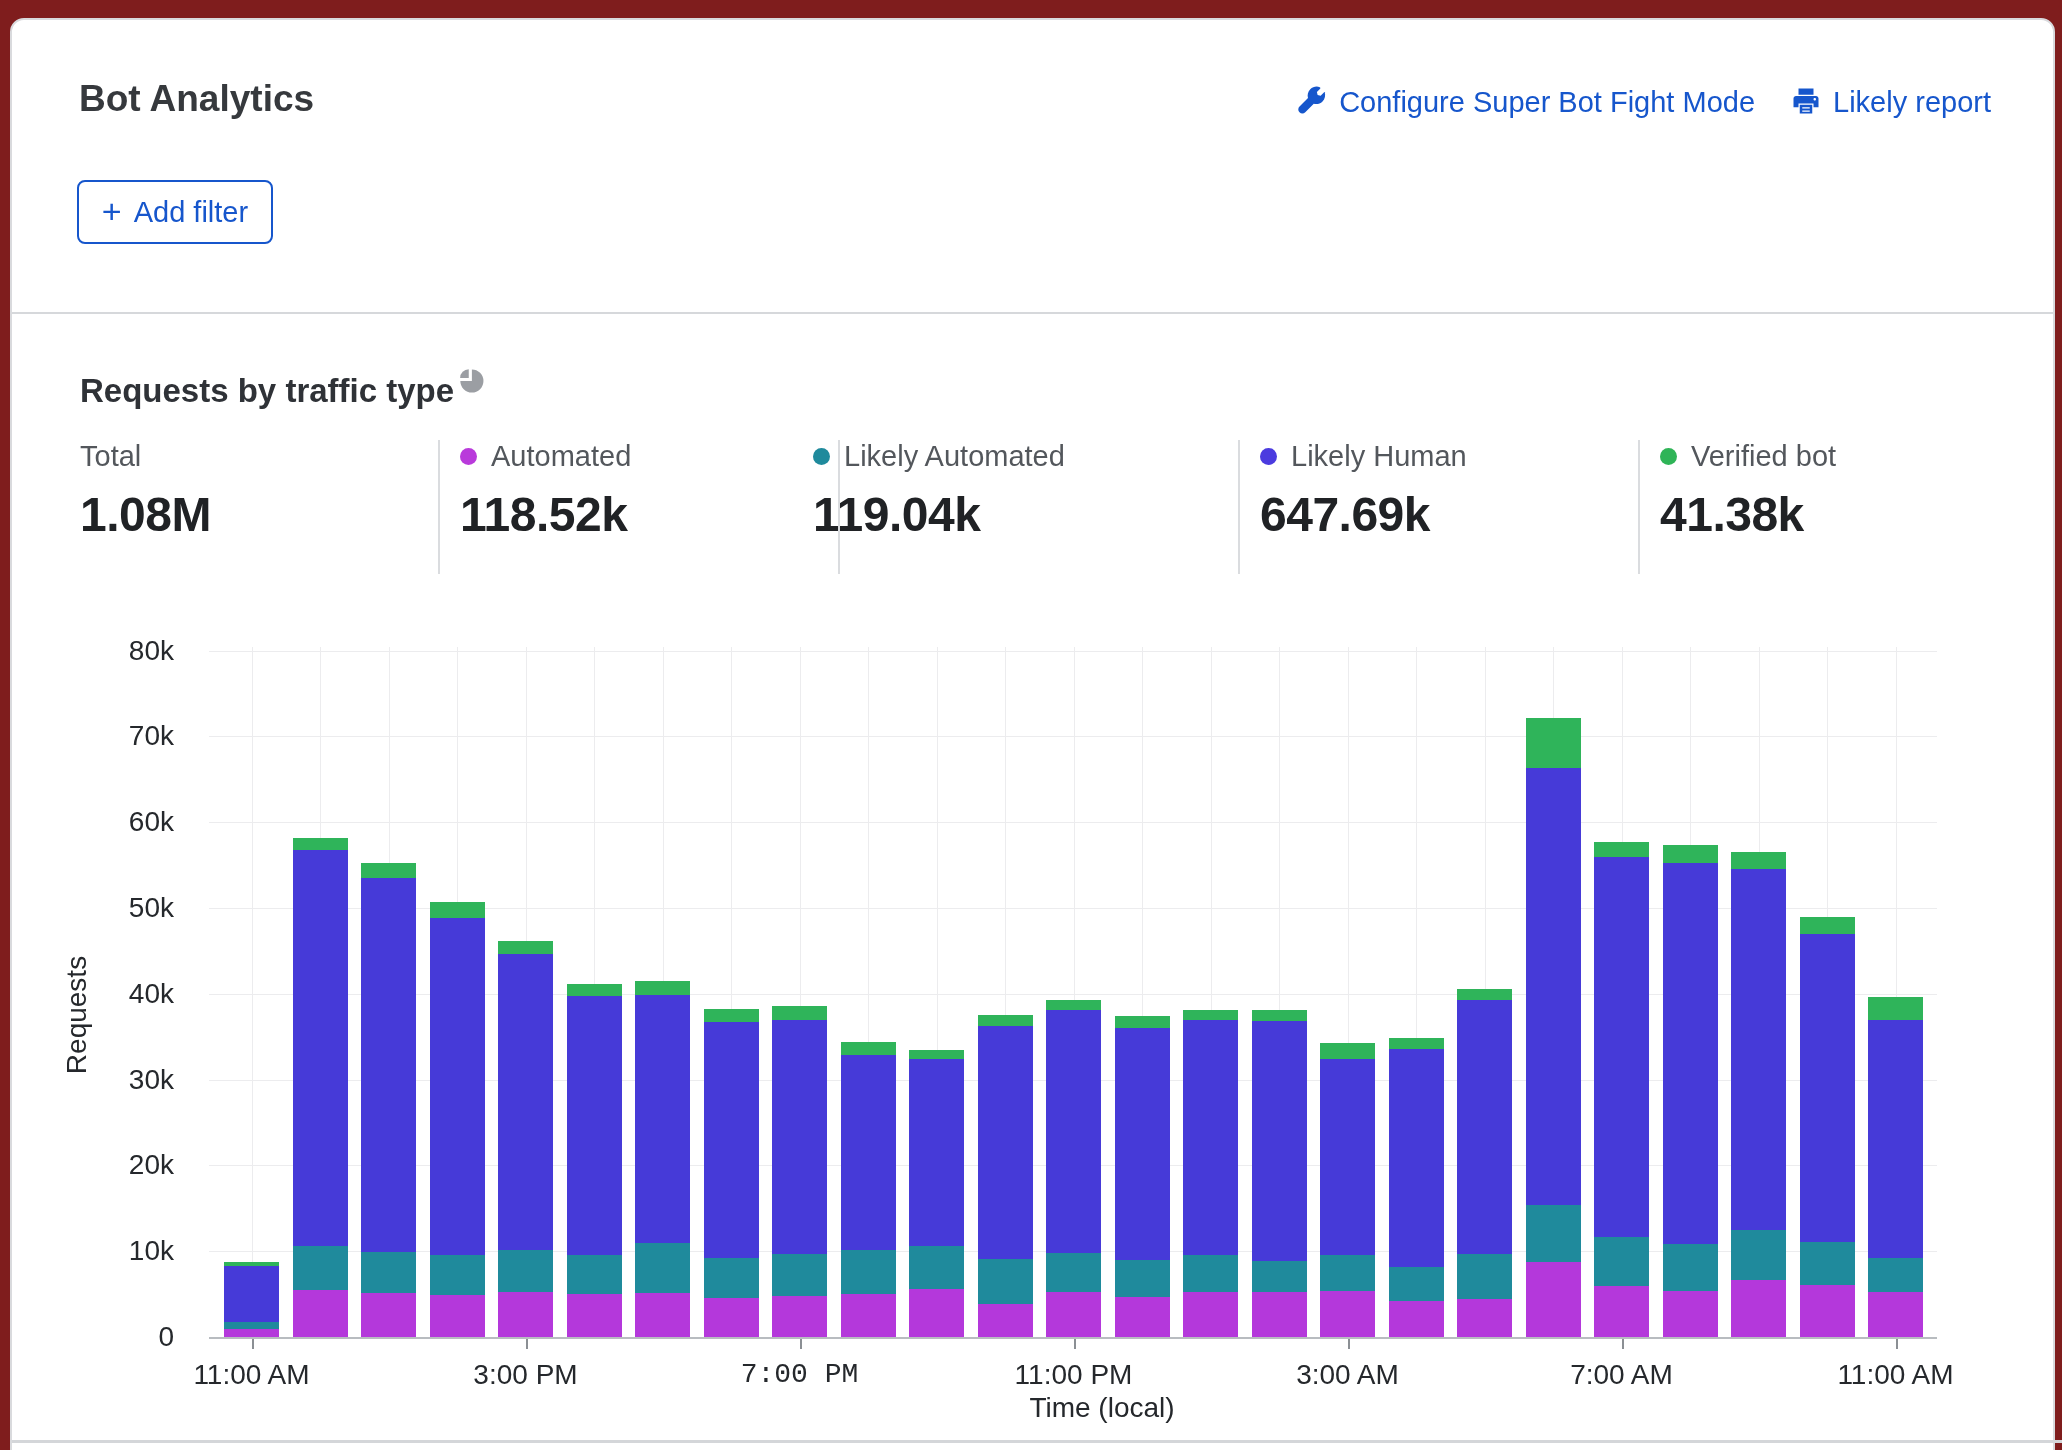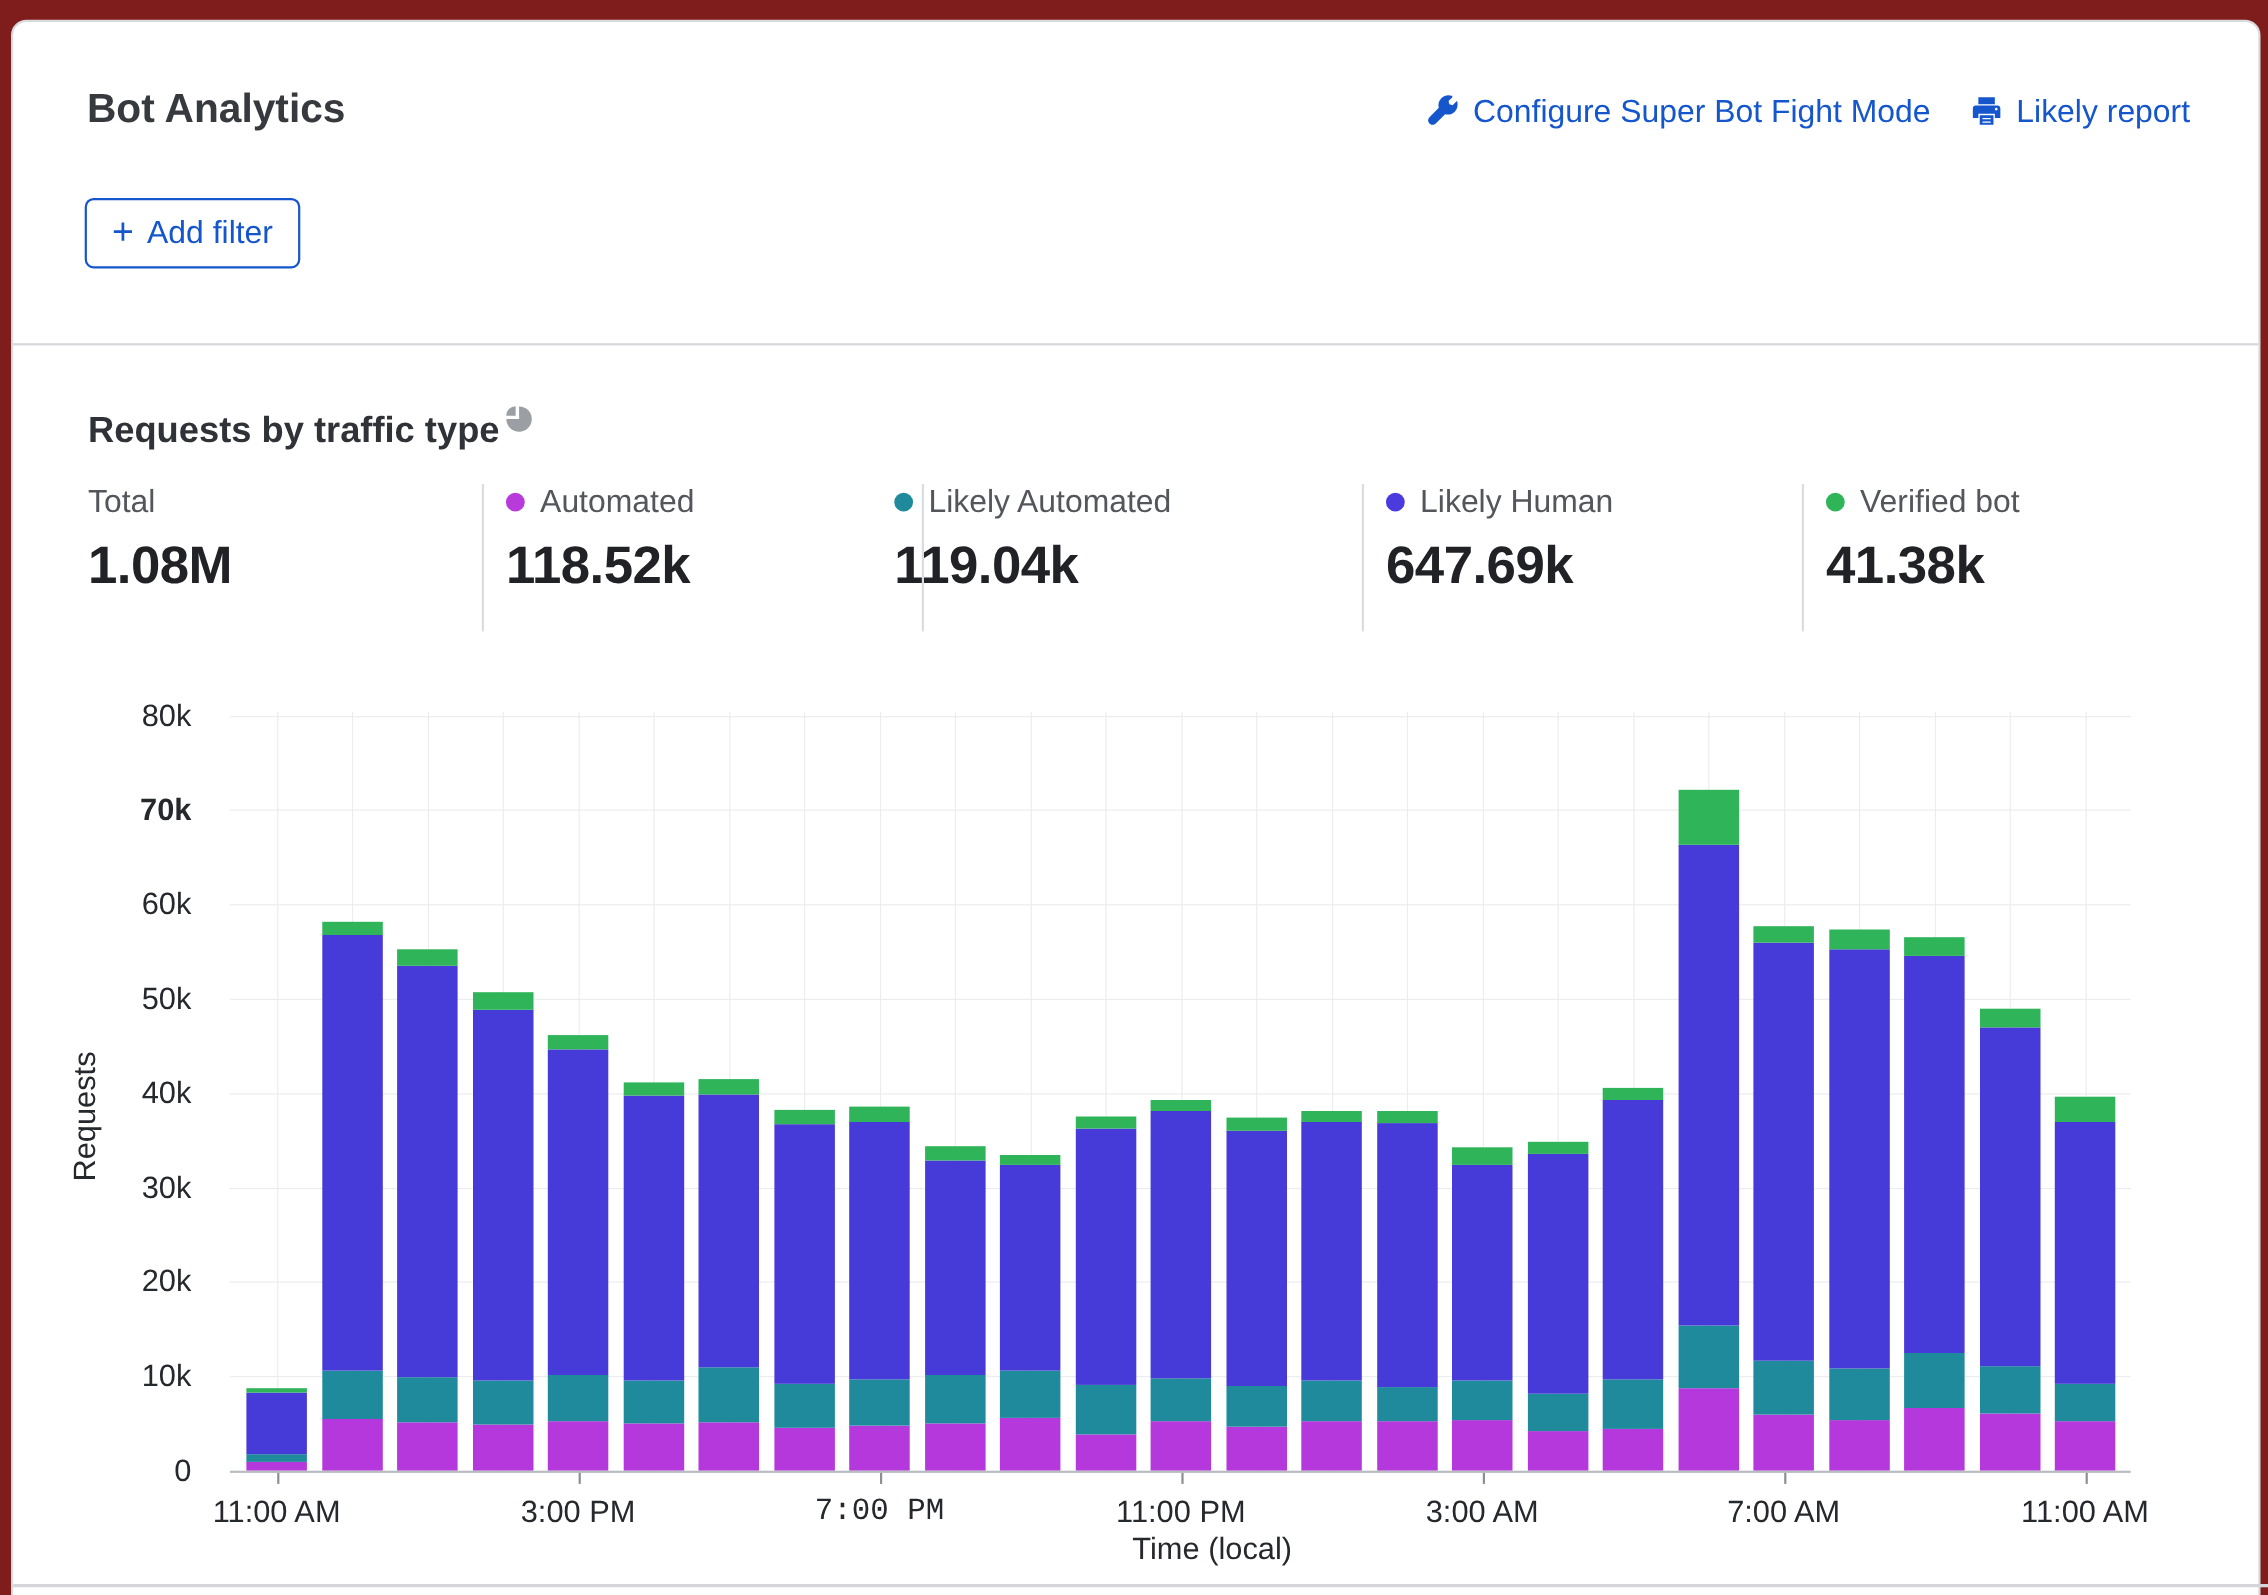--- a/index.html
+++ b/index.html
@@ -272,21 +272,21 @@
         </div>
       <div class="axis-x"></div>
       <div id="yticks-layer">
           <div class="y-tick" style="left: 102px; top: 1317px;">0</div>
           <div class="y-tick" style="left: 102px; top: 1231.2px;">10k</div>
           <div class="y-tick" style="left: 102px; top: 1145.4px;">20k</div>
           <div class="y-tick" style="left: 102px; top: 1059.6px;">30k</div>
           <div class="y-tick" style="left: 102px; top: 973.8px;">40k</div>
           <div class="y-tick" style="left: 102px; top: 888px;">50k</div>
           <div class="y-tick" style="left: 102px; top: 802.2px;">60k</div>
-          <div class="y-tick" style="left: 102px; top: 716.4px; font-weight: bold;">70k</div>
+          <div class="y-tick" style="left: 102px; top: 716.4px;">70k</div>
           <div class="y-tick" style="left: 102px; top: 630.6px;">80k</div>
         </div>
       <div id="xticks-layer">
           <div class="x-tick" style="left: 239.5px; top: 1339px;">11:00 AM</div>
           <div class="x-tickmark" style="left: 239.5px; top: 1319px;"></div>
           <div class="x-tick" style="left: 513.5px; top: 1339px;">3:00 PM</div>
           <div class="x-tickmark" style="left: 513.5px; top: 1319px;"></div>
           <div class="x-tick" style="left: 787.5px; top: 1339px; font-family: Liberation Mono, monospace;">7:00 PM</div>
           <div class="x-tickmark" style="left: 787.5px; top: 1319px;"></div>
           <div class="x-tick" style="left: 1061.5px; top: 1339px;">11:00 PM</div>

